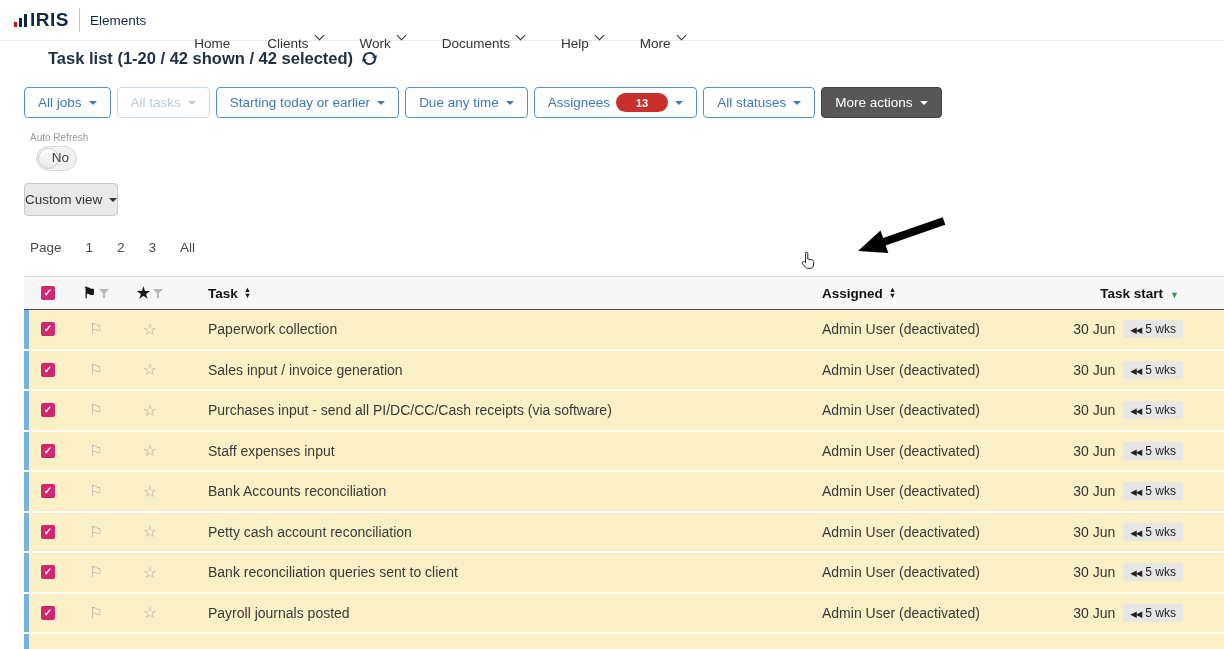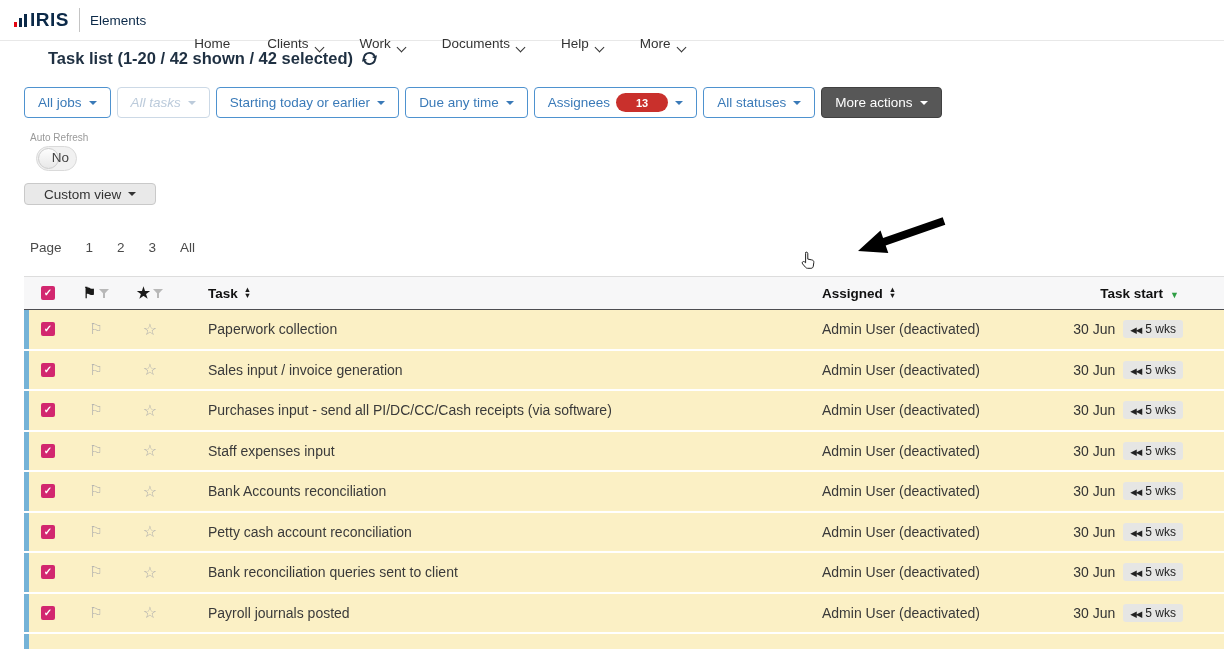--- a/index.html
+++ b/index.html
@@ -12,42 +12,42 @@
   .logo { display:flex; align-items:center; }
   .logo-bars { display:flex; align-items:flex-end; gap:2px; margin-right:3px; }
   .logo-bars i { display:block; width:3px; }
   .bar-red { height:5px; background:#e30613; }
   .bar-mid { height:9px; background:#0b2948; }
   .bar-tall { height:13px; background:#0b2948; }
   .logo-iris { font-size:19px; font-weight:bold; letter-spacing:.5px; color:#0b2948; }
   .logo-divider { width:1px; height:24px; background:#c4c4c4; margin:0 10px; }
   .logo-product { font-size:13.5px; color:#0b2948; }
   .nav-menu { display:flex; align-items:center; margin-left:48px; }
-  .nav-item { display:flex; align-items:flex-end; margin-right:37px; font-size:13.5px; color:#333; cursor:pointer;margin-top:46px; }
+  .nav-item { display:flex; align-items:flex-start; margin-right:37px; font-size:13.5px; color:#333; cursor:pointer;margin-top:46px; }
   .chev { display:inline-block; width:7px; height:7px; border-right:1.5px solid #333; border-bottom:1.5px solid #333; transform:rotate(45deg); margin-left:7px; margin-top:-4px; }
 
   
   .title-row { position:absolute; top:49px; left:48px; display:flex; align-items:center; gap:9px; }
   .page-title { font-size:16.5px; font-weight:bold; color:#1f3042; }
 
   
   .filter-bar { position:absolute; top:87px; left:24px; display:flex; gap:6px; }
   .btn { display:inline-flex; align-items:center; height:31px; padding:0 13px; border-radius:4px; font-size:13.5px; font-family:inherit; cursor:pointer; white-space:nowrap; }
   .btn-outline { background:#fff; border:1px solid #4e92cf; color:#3a7ab8; }
-  .btn-disabled { border-color:#ccd9e6; color:#bccbdb; cursor:default;font-style:italic; }
+  .btn-disabled { border-color:#ccd9e6; color:#bccbdb; cursor:default; }
   .btn-dark { background:#575757; border:1px solid #404040; color:#fff; }
   .caret { display:inline-block; width:0; height:0; border-top:4px solid currentColor; border-left:4px solid transparent; border-right:4px solid transparent; margin-left:7px; }
   .count-badge { display:inline-flex; align-items:center; justify-content:center; min-width:19px; height:19px; border-radius:10px; background:#c9302c; color:#fff; font-size:11px; font-weight:bold; margin-left:6px; padding:0 20px; }
 
   
   .ar-label { position:absolute; top:132px; left:30px; font-size:10px; color:#9a9a9a; }
   .toggle { position:absolute; top:146px; left:36px; width:41px; height:25px; border-radius:13px; background:#f1f1f1; border:1px solid #dadada; cursor:pointer; }
   .toggle .knob { position:absolute; left:1px; top:1px; width:21px; height:21px; border-radius:50%; background:linear-gradient(#fdfdfd,#e8e8e8); border:1px solid #cdcdcd; }
   .toggle .tg-label { position:absolute; right:7px; top:3px; font-size:13.5px; color:#444; }
-  .custom-view { position:absolute; top:183px; left:24px; height:22px; display:inline-flex; align-items:center; padding:0 19px; background:#e9e9e9; border:1px solid #c9c9c9; border-radius:4px; font-size:13.5px; color:#333; cursor:pointer; }
+  .custom-view { position:absolute; top:183px; left:24px; height:33px; display:inline-flex; align-items:center; padding:0 0; background:#e9e9e9; border:1px solid #c9c9c9; border-radius:4px; font-size:13.5px; color:#333; cursor:pointer; }
 
   
   .pagination { position:absolute; top:240px; left:30px; display:flex; align-items:center; font-size:13.5px; color:#4a4a4a; }
   .page-label { margin-right:24px; }
   .page-link { margin-right:24px; cursor:pointer; }
 
   
   .tbl { position:absolute; top:276px; left:24px; right:0; }
   .thead { display:flex; align-items:center; height:34px; background:#f7f7f8; border-top:1px solid #ddd; border-bottom:1px solid #4d4d52; font-weight:bold; font-size:13.5px; color:#111; }
   .trow { position:relative; display:flex; align-items:center; height:38.5px; margin-bottom:2px; background:#fbf0c5; font-size:14px; color:#3a3a3a; }

